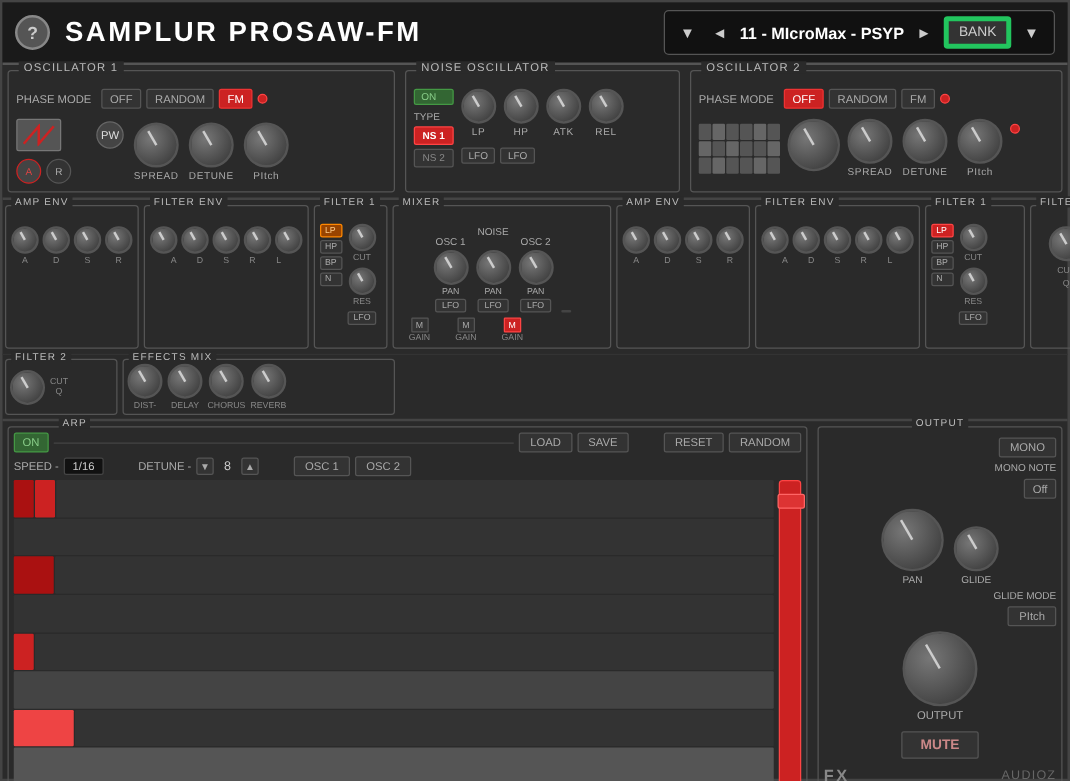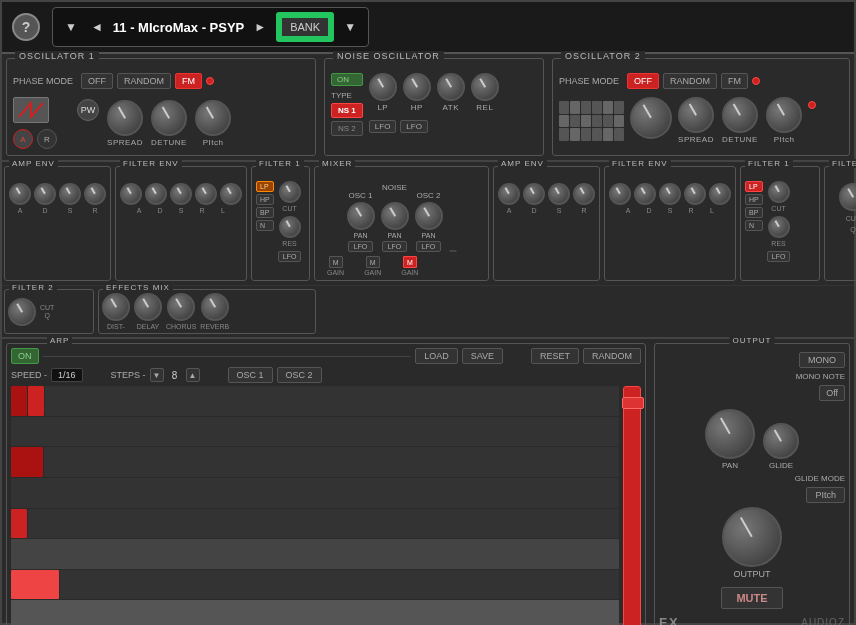--- a/index.html
+++ b/index.html
@@ -64,21 +64,21 @@
     }
     .preset-name {
       color: #fff;
       font-size: 13px;
       font-weight: bold;
       min-width: 120px;
       text-align: center;
     }
     .bank-btn {
       background: #333;
-      border: 6px solid #22c55e;
+      border: 4px solid #22c55e;
       border-radius: 3px;
       color: #ccc;
       font-size: 11px;
       padding: 3px 8px;
       cursor: pointer;
     }
     
     .top-section {
       display: flex;
       flex-direction: row;
@@ -310,20 +310,21 @@
       border-radius: 2px;
     }
   </style>
 </head>
 <body>
 
 <div class="main-container">
 
   <div class="header">
     <div class="help-btn">?</div>
+    <div class="app-title">SAMPLUR PROSAW-FM</div>
     <div class="preset-nav">
       <span class="nav-btn">▼</span>
       <span class="nav-btn">◄</span>
       <span class="preset-name">11 - MIcroMax - PSYP</span>
       <span class="nav-btn">►</span>
       <div class="bank-btn">BANK</div>
       <span class="nav-btn">▼</span>
     </div>
   </div>
 
@@ -708,21 +709,21 @@
         <div class="arp-btn">LOAD</div>
         <div class="arp-btn">SAVE</div>
         <div style="width:20px;"></div>
         <div class="arp-btn">RESET</div>
         <div class="arp-btn">RANDOM</div>
       </div>
       <div style="display:flex; gap:4px; margin-bottom:3px; align-items:center;">
         <span style="color:#aaa; font-size:9px;">SPEED -</span>
         <div class="speed-val">1/16</div>
         <div style="width:20px;"></div>
-        <span style="color:#aaa; font-size:9px;">STEPS -</span>
+        <span style="color:#aaa; font-size:9px;">DETUNE -</span>
         <div class="step-arrow">▼</div>
         <span class="step-val">8</span>
         <div class="step-arrow">▲</div>
         <div style="width:20px;"></div>
         <div class="arp-btn">OSC 1</div>
         <div class="arp-btn">OSC 2</div>
       </div>
 
       <div style="display:flex; flex:1;">
         <div style="display:flex; flex-direction:column; gap:1px; flex:1;">

